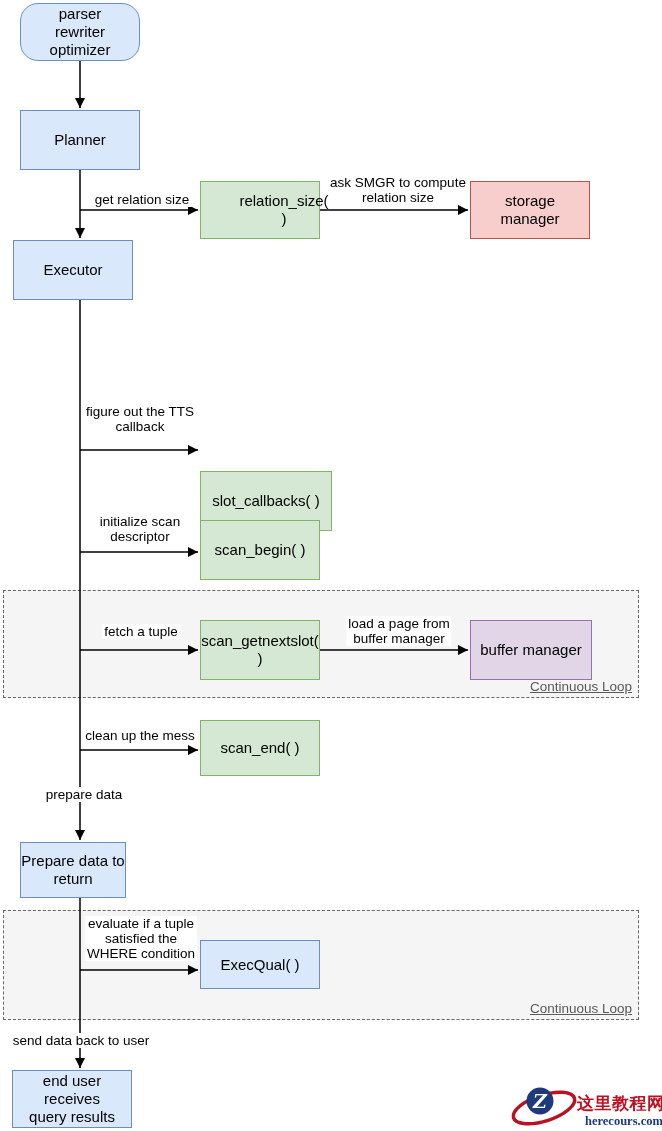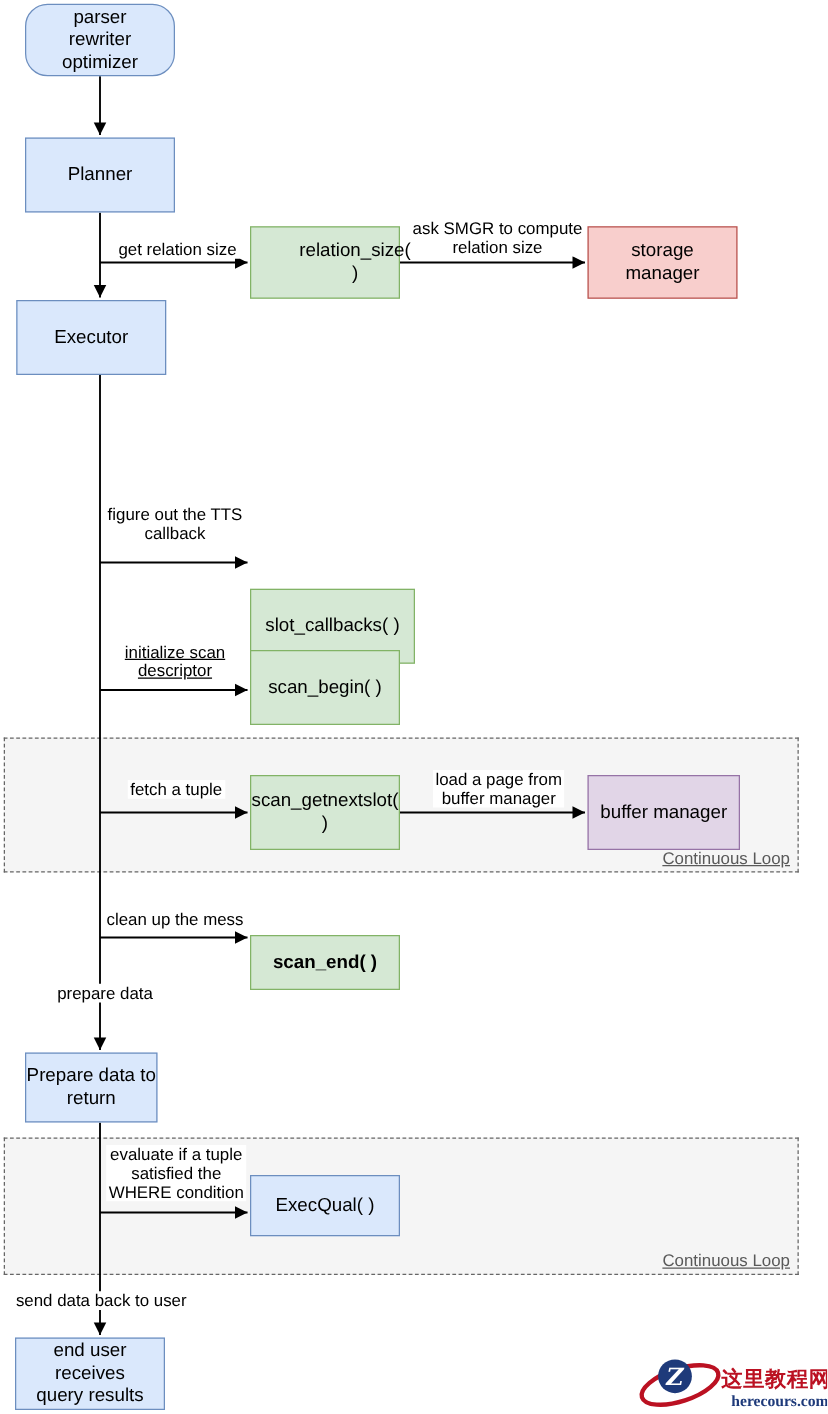--- a/index.html
+++ b/index.html
@@ -77,21 +77,21 @@
     <line x1="80" y1="750" x2="198" y2="750" marker-end="url(#arr)"></line>
     <line x1="80" y1="898" x2="80" y2="1068" marker-end="url(#arr)"></line>
     <line x1="80" y1="970" x2="198" y2="970" marker-end="url(#arr)"></line>
   </svg>
 
   <div class="elabel" style="left:142px;top:192px;">get relation size</div>
   <div class="elabel" style="left:398px;top:175px;">ask SMGR to compute
 relation size</div>
   <div class="elabel" style="left:140px;top:404px;">figure out the TTS
 callback</div>
-  <div class="elabel" style="left:140px;top:514px;text-decoration:underline;">initialize scan
+  <div class="elabel" style="left:140px;top:514px;">initialize scan
 descriptor</div>
   <div class="elabel" style="left:141px;top:624px;">fetch a tuple</div>
   <div class="elabel" style="left:399px;top:616px;">load a page from
 buffer manager</div>
   <div class="elabel" style="left:140px;top:728px;">clean up the mess</div>
   <div class="elabel" style="left:84px;top:787px;">prepare data</div>
   <div class="elabel" style="left:141px;top:916px;">evaluate if a tuple
 satisfied the
 WHERE condition</div>
   <div class="elabel" style="left:81px;top:1033px;">send data back to user</div>
@@ -102,21 +102,21 @@
   <div class="node blue" style="left:20px;top:110px;width:120px;height:60px;">Planner</div>
   <div class="node green" style="left:200px;top:181px;width:120px;height:58px;padding-left:48px;">relation_size( )</div>
   <div class="node red" style="left:470px;top:181px;width:120px;height:58px;">storage
 manager</div>
   <div class="node blue" style="left:13px;top:240px;width:120px;height:60px;">Executor</div>
   <div class="node green" style="left:200px;top:435px;width:132px;height:60px;margin-top:36px;">slot_callbacks( )</div>
   <div class="node green" style="left:200px;top:520px;width:120px;height:60px;">scan_begin( )</div>
   <div class="node green" style="left:200px;top:620px;width:120px;height:60px;">scan_getnextslot(
 )</div>
   <div class="node purple" style="left:470px;top:620px;width:122px;height:60px;">buffer manager</div>
-  <div class="node green" style="left:200px;top:748px;width:120px;height:44px;font-weight:bold;">scan_end( )</div>
+  <div class="node green" style="left:200px;top:720px;width:120px;height:56px;">scan_end( )</div>
   <div class="node blue" style="left:20px;top:842px;width:106px;height:56px;">Prepare data to
 return</div>
   <div class="node blue" style="left:200px;top:940px;width:120px;height:49px;">ExecQual( )</div>
   <div class="node blue" style="left:12px;top:1070px;width:120px;height:58px;">end user
 receives
 query results</div>
 
   <svg class="logo" width="154" height="49">
     <ellipse class="orbit" cx="36" cy="26" rx="32" ry="13" transform="rotate(-18 36 26)"></ellipse>
     <circle class="globe" cx="32" cy="19" r="13.5"></circle>

